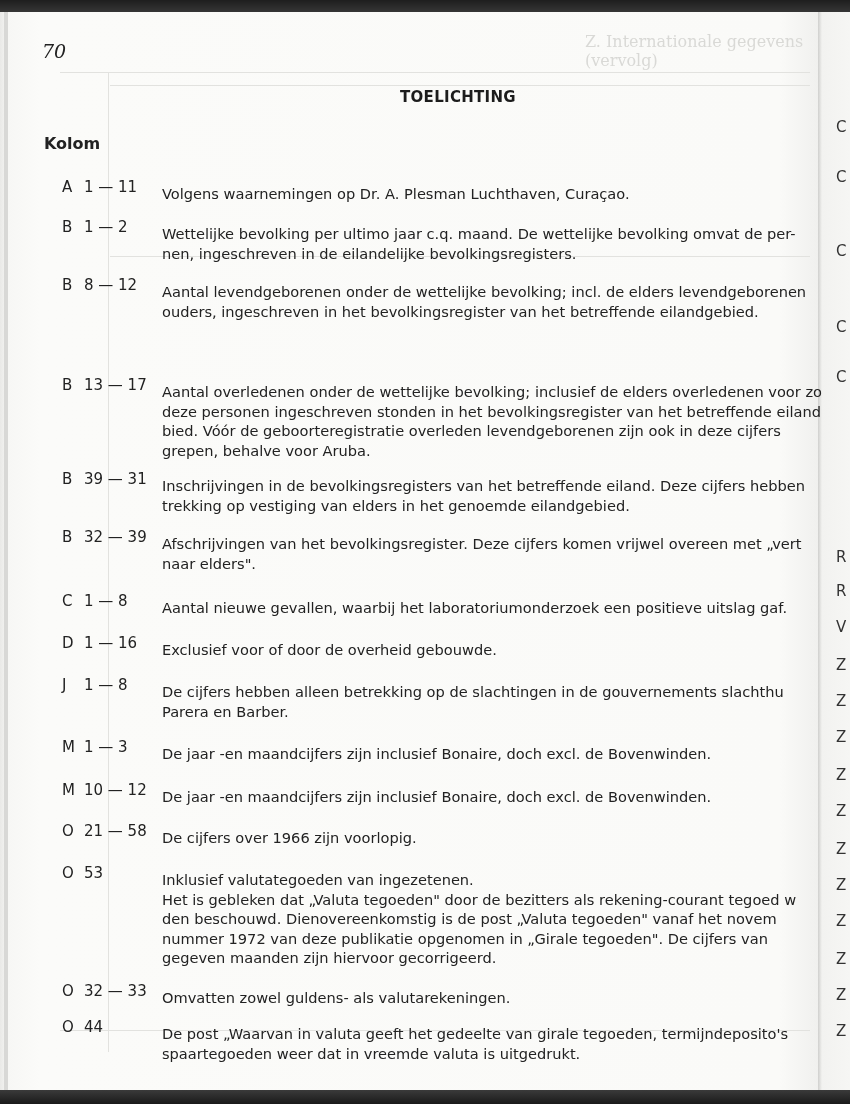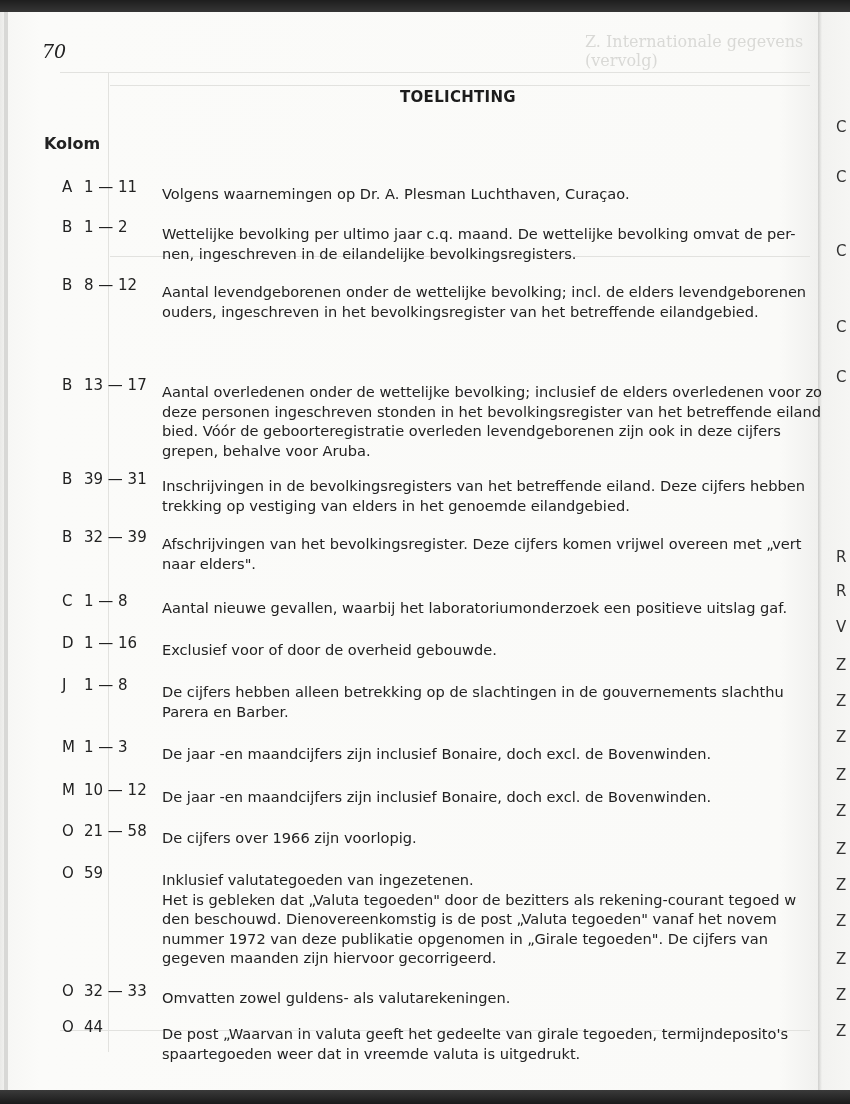--- a/index.html
+++ b/index.html
@@ -123,21 +123,21 @@
     </div>
     <div class="entry" style="top: 781px;">
       <div class="lbl"><span class="letter">M</span><span class="range">10 — 12</span></div>
       <div class="txt"><p>De jaar -en maandcijfers zijn inclusief Bonaire, doch excl. de Bovenwinden.</p></div>
     </div>
     <div class="entry" style="top: 822px;">
       <div class="lbl"><span class="letter">O</span><span class="range">21 — 58</span></div>
       <div class="txt"><p>De cijfers over 1966 zijn voorlopig.</p></div>
     </div>
     <div class="entry" style="top: 864px;">
-      <div class="lbl"><span class="letter">O</span><span class="range">59</span></div>
+      <div class="lbl"><span class="letter">O</span><span class="range">53</span></div>
       <div class="txt"><p>Inklusief valutategoeden van ingezetenen.
 Het is gebleken dat „Valuta tegoeden" door de bezitters als rekening-courant tegoed w
 den beschouwd. Dienovereenkomstig is de post „Valuta tegoeden" vanaf het novem
 nummer 1972 van deze publikatie opgenomen in „Girale tegoeden". De cijfers van
 gegeven maanden zijn hiervoor gecorrigeerd.</p></div>
     </div>
     <div class="entry" style="top: 982px;">
       <div class="lbl"><span class="letter">O</span><span class="range">32 — 33</span></div>
       <div class="txt"><p>Omvatten zowel guldens- als valutarekeningen.</p></div>
     </div>

